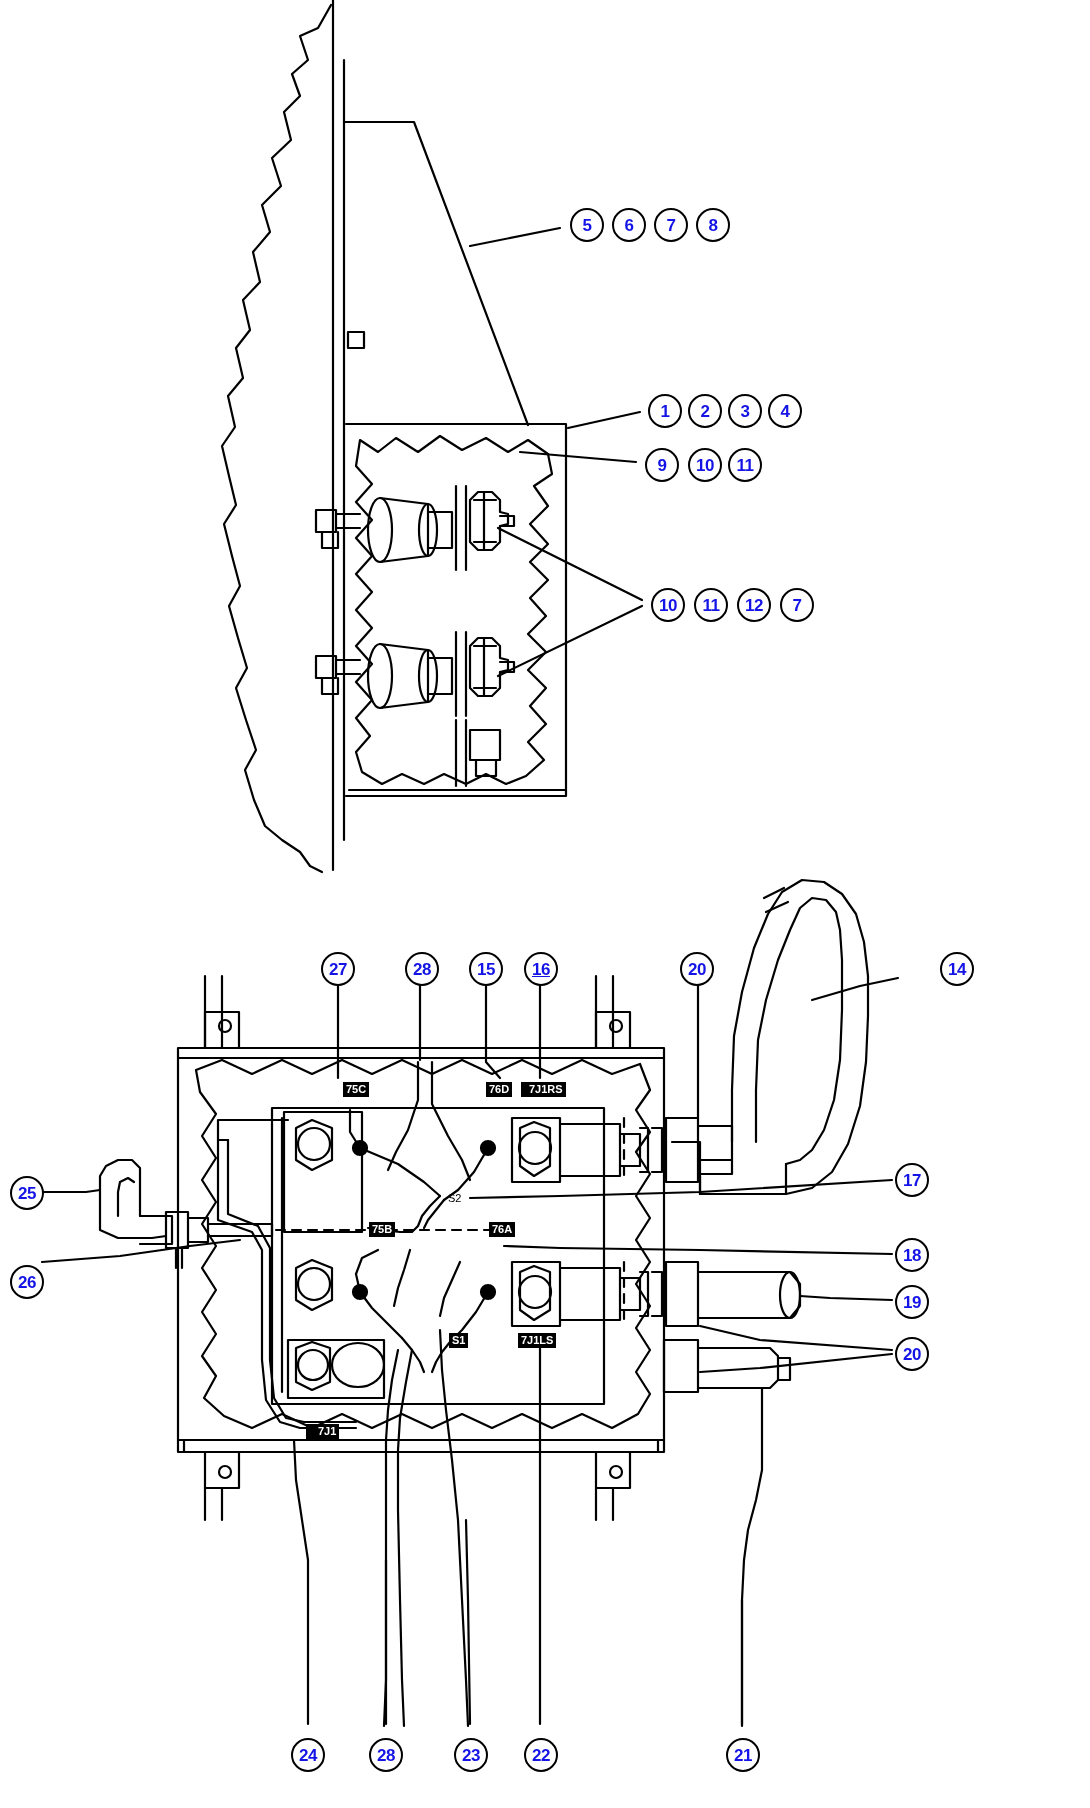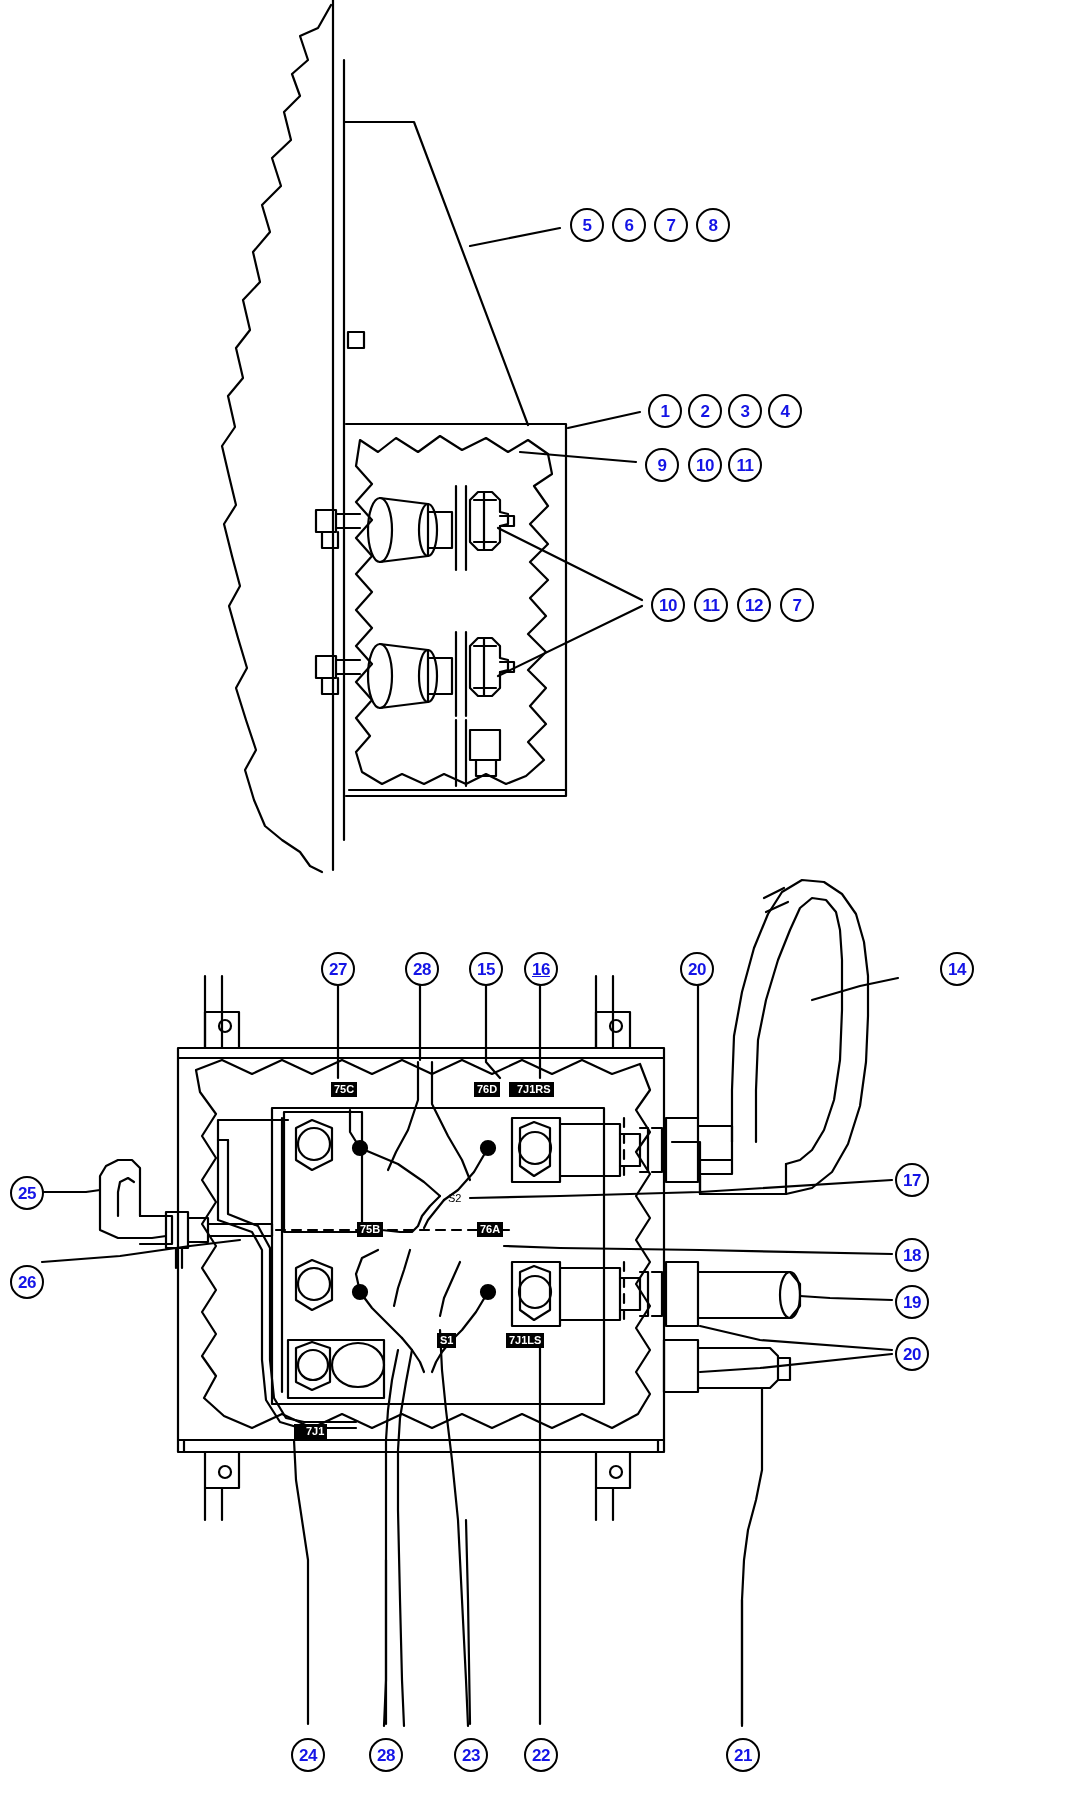--- a/index.html
+++ b/index.html
@@ -8,21 +8,21 @@
   #stage{position:absolute;left:0;top:0;width:1090px;height:1808px;}
   svg#art{position:absolute;left:0;top:0;width:1090px;height:1808px;}
   .bub{position:absolute;width:34px;height:34px;border-radius:50%;
        border:2.5px solid #000;background:#fff;box-sizing:border-box;
        display:flex;align-items:center;justify-content:center;
        color:#1414e6;font-weight:bold;font-size:17px;line-height:1;
        font-family:"Liberation Sans",sans-serif;letter-spacing:-0.5px;}
   .tag{position:absolute;background:#000;color:#fff;font-weight:bold;
        font-size:11px;line-height:13px;padding:1px 3px;
        font-family:"Liberation Sans",sans-serif;letter-spacing:0px;
-       white-space:nowrap;box-sizing:border-box;}
+       white-space:nowrap;box-sizing:border-box;margin-left:12px;}
   .tagplain{position:absolute;color:#000;font-weight:normal;font-size:11px;
        line-height:13px;font-family:"Liberation Sans",sans-serif;
        white-space:nowrap;}
 </style>
 </head>
 <body>
 
 <div id="stage">
 
 <svg id="art" viewBox="0 0 1090 1808" xmlns="http://www.w3.org/2000/svg">

